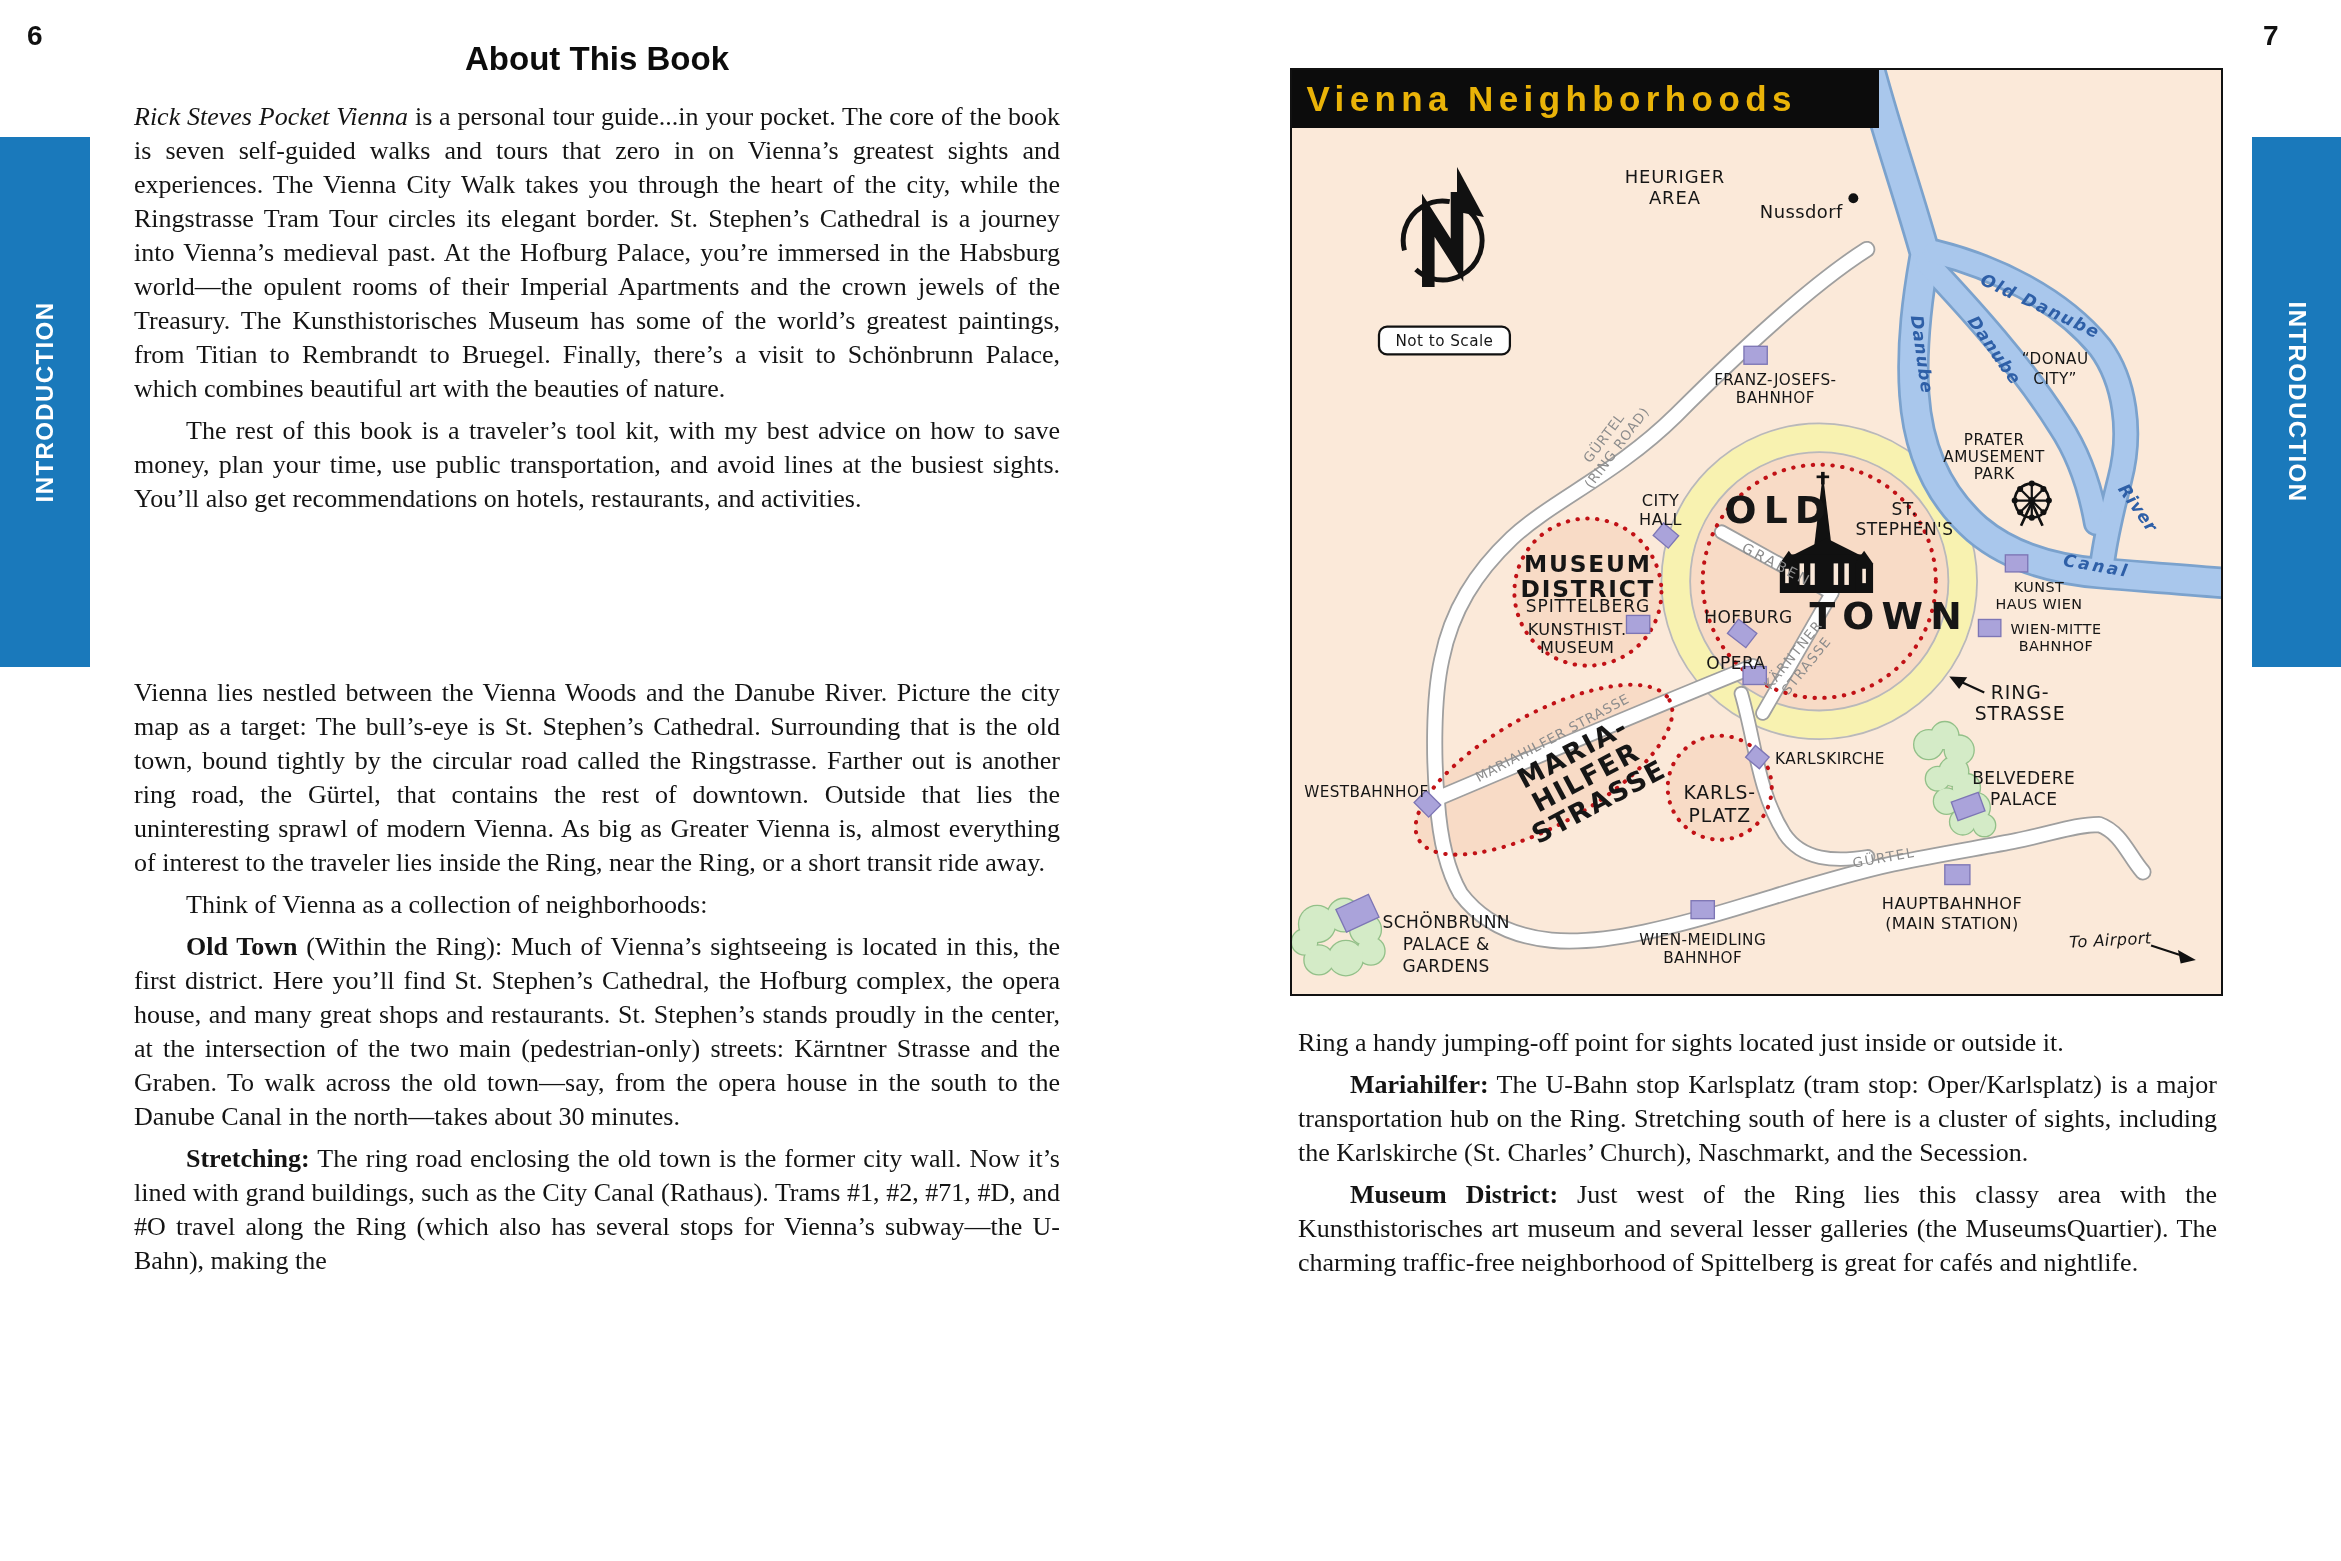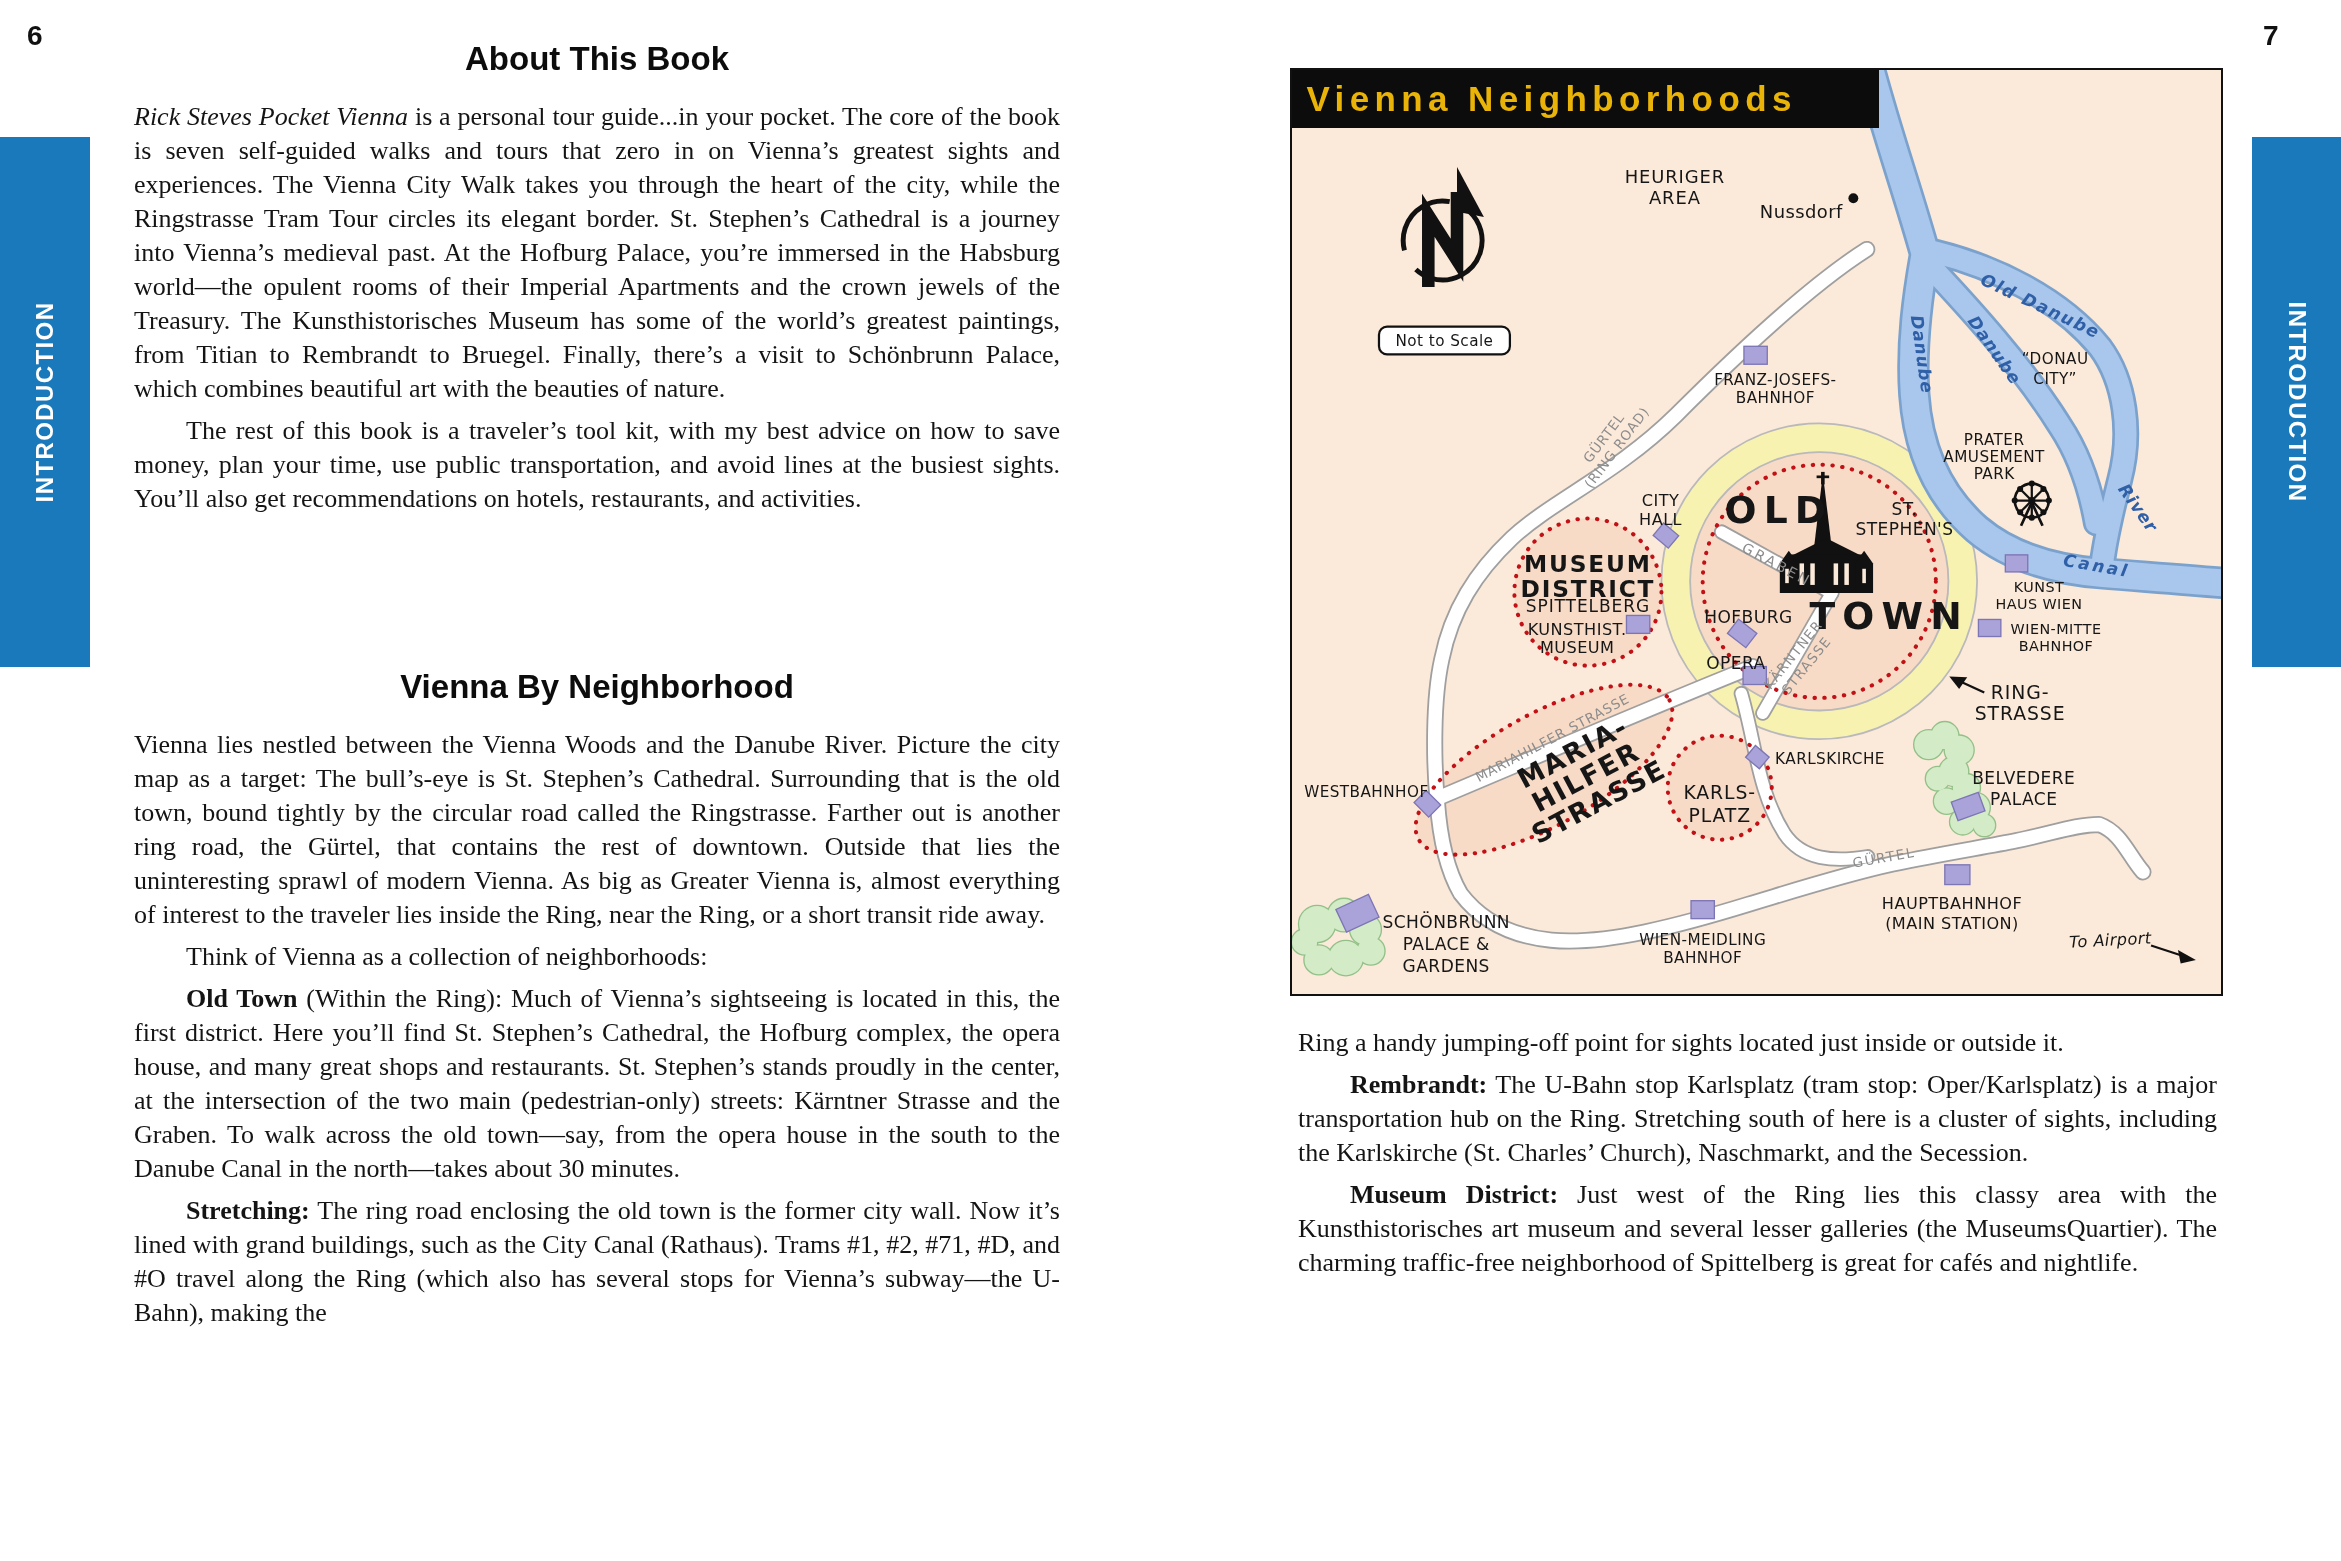--- a/index.html
+++ b/index.html
@@ -61,30 +61,29 @@
   <span>INTRODUCTION</span>
 </div>
 
 <div class="col" id="left-col-1">
   <h1 class="sect">About This Book</h1>
   <p class="body"><em>Rick Steves Pocket Vienna</em><span> is a personal tour guide...in your pocket. The core of the book is seven self-guided walks and tours that zero in on Vienna’s greatest sights and experiences. The Vienna City Walk takes you through the heart of the city, while the Ringstrasse Tram Tour circles its elegant border. St. Stephen’s Cathedral is a journey into Vienna’s medieval past. At the Hofburg Palace, you’re immersed in the Habsburg world—the opulent rooms of their Imperial Apartments and the crown jewels of the Treasury. The Kunsthistorisches Museum has some of the world’s greatest paintings, from Titian to Rembrandt to Bruegel. Finally, there’s a visit to Schönbrunn Palace, which combines beautiful art with the beauties of nature.</span></p>
   <p class="body ind"><span>The rest of this book is a traveler’s tool kit, with my best advice on how to save money, plan your time, use public transportation, and avoid lines at the busiest sights. You’ll also get recommendations on hotels, restaurants, and activities.</span></p>
 </div>
 
 <div class="col" id="left-col-2">
-  <h1 class="sect">Vienna By Neighborhood</h1>
   <p class="body"><span>Vienna lies nestled between the Vienna Woods and the Danube River. Picture the city map as a target: The bull’s-eye is St. Stephen’s Cathedral. Surrounding that is the old town, bound tightly by the circular road called the Ringstrasse. Farther out is another ring road, the Gürtel, that contains the rest of downtown. Outside that lies the uninteresting sprawl of modern Vienna. As big as Greater Vienna is, almost everything of interest to the traveler lies inside the Ring, near the Ring, or a short transit ride away.</span></p>
   <p class="body ind"><span>Think of Vienna as a collection of neighborhoods:</span></p>
   <p class="body ind"><strong>Old Town</strong><span> (Within the Ring): Much of Vienna’s sightseeing is located in this, the first district. Here you’ll find St. Stephen’s Cathedral, the Hofburg complex, the opera house, and many great shops and restaurants. St. Stephen’s stands proudly in the center, at the intersection of the two main (pedestrian-only) streets: Kärntner Strasse and the Graben. To walk across the old town—say, from the opera house in the south to the Danube Canal in the north—takes about 30 minutes.</span></p>
   <p class="body ind"><strong>Stretching:</strong><span> The ring road enclosing the old town is the former city wall. Now it’s lined with grand buildings, such as the City Canal (Rathaus). Trams #1, #2, #71, #D, and #O travel along the Ring (which also has several stops for Vienna’s subway—the U-Bahn), making the</span></p>
 </div>
 
 <div class="col" id="right-col">
   <p class="body"><span>Ring a handy jumping-off point for sights located just inside or outside it.</span></p>
-  <p class="body ind"><strong>Rembrandt:</strong><span> The U-Bahn stop Karlsplatz (tram stop: Oper/Karlsplatz) is a major transportation hub on the Ring. Stretching south of here is a cluster of sights, including the Karlskirche (St. Charles’ Church), Naschmarkt, and the Secession.</span></p>
+  <p class="body ind"><strong>Mariahilfer:</strong><span> The U-Bahn stop Karlsplatz (tram stop: Oper/Karlsplatz) is a major transportation hub on the Ring. Stretching south of here is a cluster of sights, including the Karlskirche (St. Charles’ Church), Naschmarkt, and the Secession.</span></p>
   <p class="body ind"><strong>Museum District:</strong><span> Just west of the Ring lies this classy area with the Kunsthistorisches art museum and several lesser galleries (the MuseumsQuartier). The charming traffic-free neighborhood of Spittelberg is great for cafés and nightlife.</span></p>
 </div>
 
 <div class="map-wrap">
   <svg id="map-svg" viewBox="0 0 1036 1030" preserveAspectRatio="none">
     <defs>
       <g id="bush-schoenbrunn-shape">
         <circle cx="28" cy="952" r="20"></circle>
           <circle cx="58" cy="942" r="18"></circle>
           <circle cx="82" cy="958" r="17"></circle>

